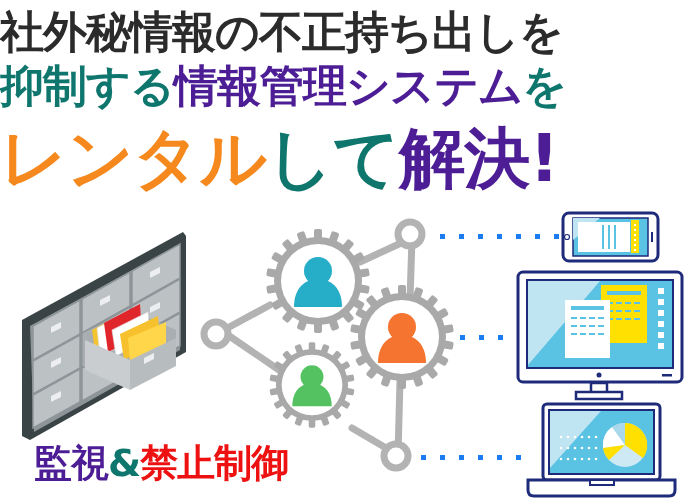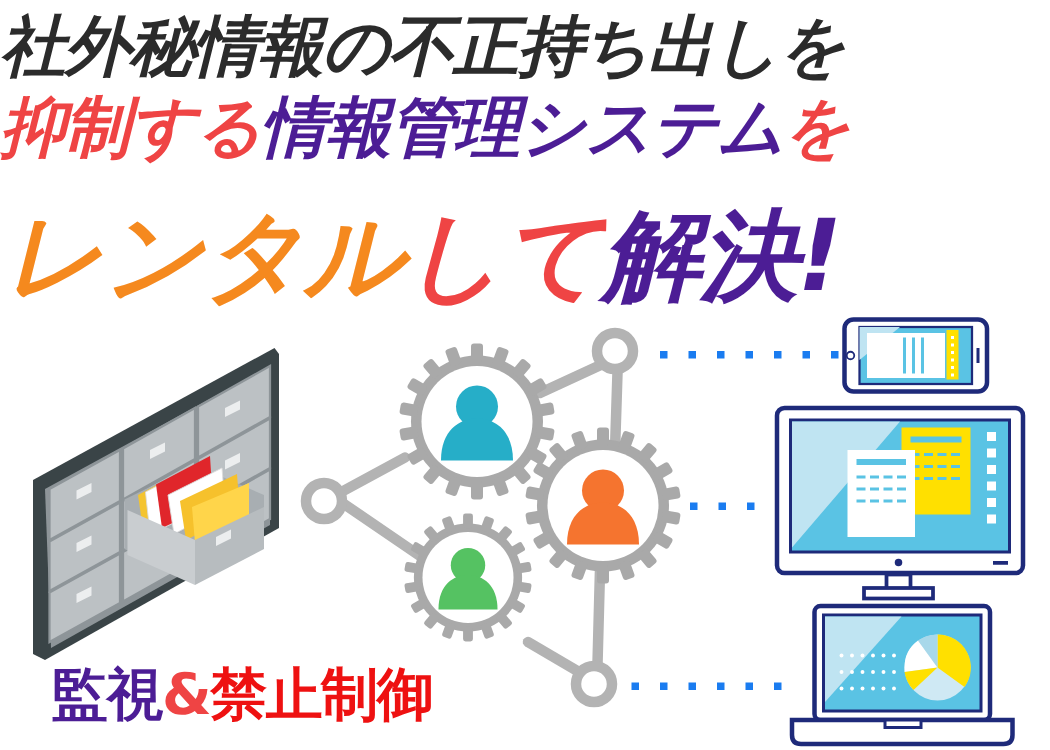--- a/index.html
+++ b/index.html
@@ -1,22 +1,22 @@
 <!DOCTYPE html>
 <html><head>
 <meta charset="utf-8">
 <style>
   * { margin:0; padding:0; box-sizing:border-box; }
   html, body { width:700px; height:500px; background:#ffffff; overflow:hidden; }
   body { position:relative; font-family:"DejaVu Sans","Liberation Sans",sans-serif; }
-  .headline { position:absolute; left:0; width:563px; text-align:center; font-weight:bold; white-space:nowrap; letter-spacing:-1px;font-style:italic; }
+  .headline { position:absolute; left:0; width:563px; text-align:left; font-weight:bold; white-space:nowrap; letter-spacing:-1px; }
   #line1 { top:4px; font-size:44px; line-height:56px; color:#2b2b2b; }
   #line2 { top:58px; font-size:44px; line-height:56px; color:#2b2b2b; }
-  #line3 { top:118px; font-size:66px; line-height:82px;margin-top:12px; }
-  .c-dark { color:#ef4444; }
+  #line3 { top:118px; font-size:66px; line-height:82px; }
+  .c-dark { color:#0f766e; }
   .c-blue { color:#4c1d95; }
   .c-orange { color:#f5891e; }
   .c-red { color:#ee1111;margin-top:21px; }
   #caption { position:absolute; left:34px; top:438px; font-size:38px; line-height:50px; font-weight:bold; white-space:nowrap; letter-spacing:-1px; }
   svg { position:absolute; left:0; top:0; }
 </style>
 </head>
 <body>
 
 <div id="line1" class="headline">

